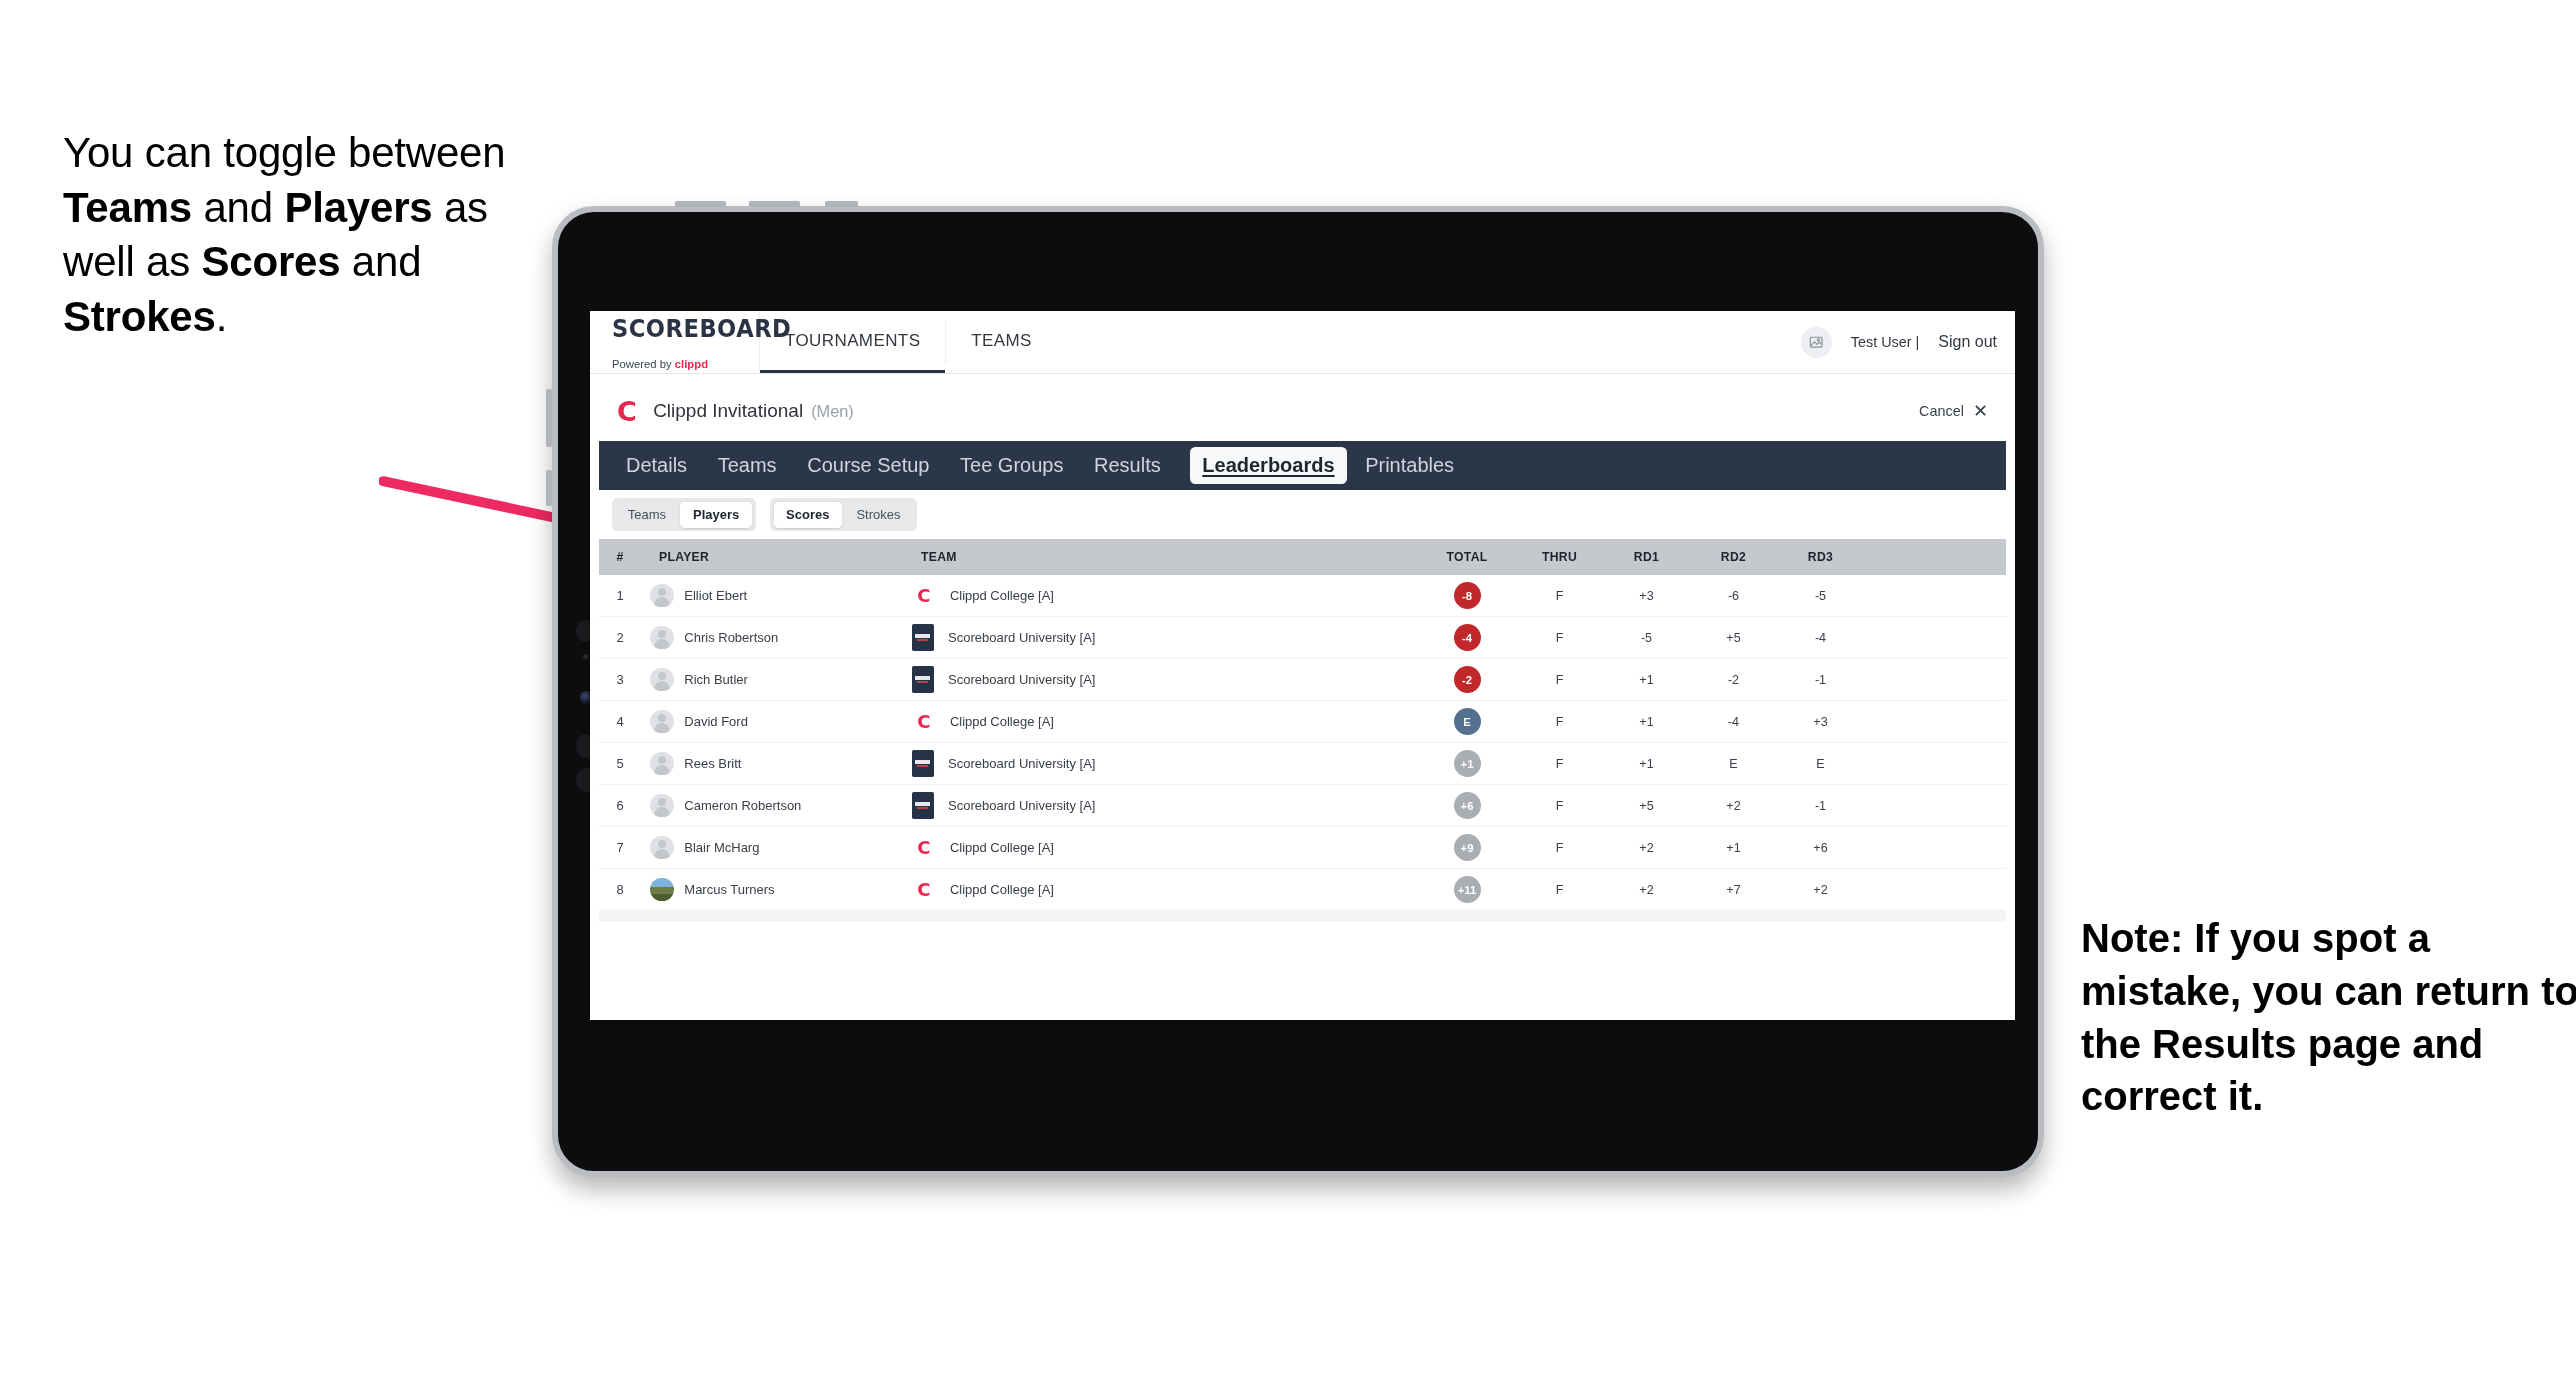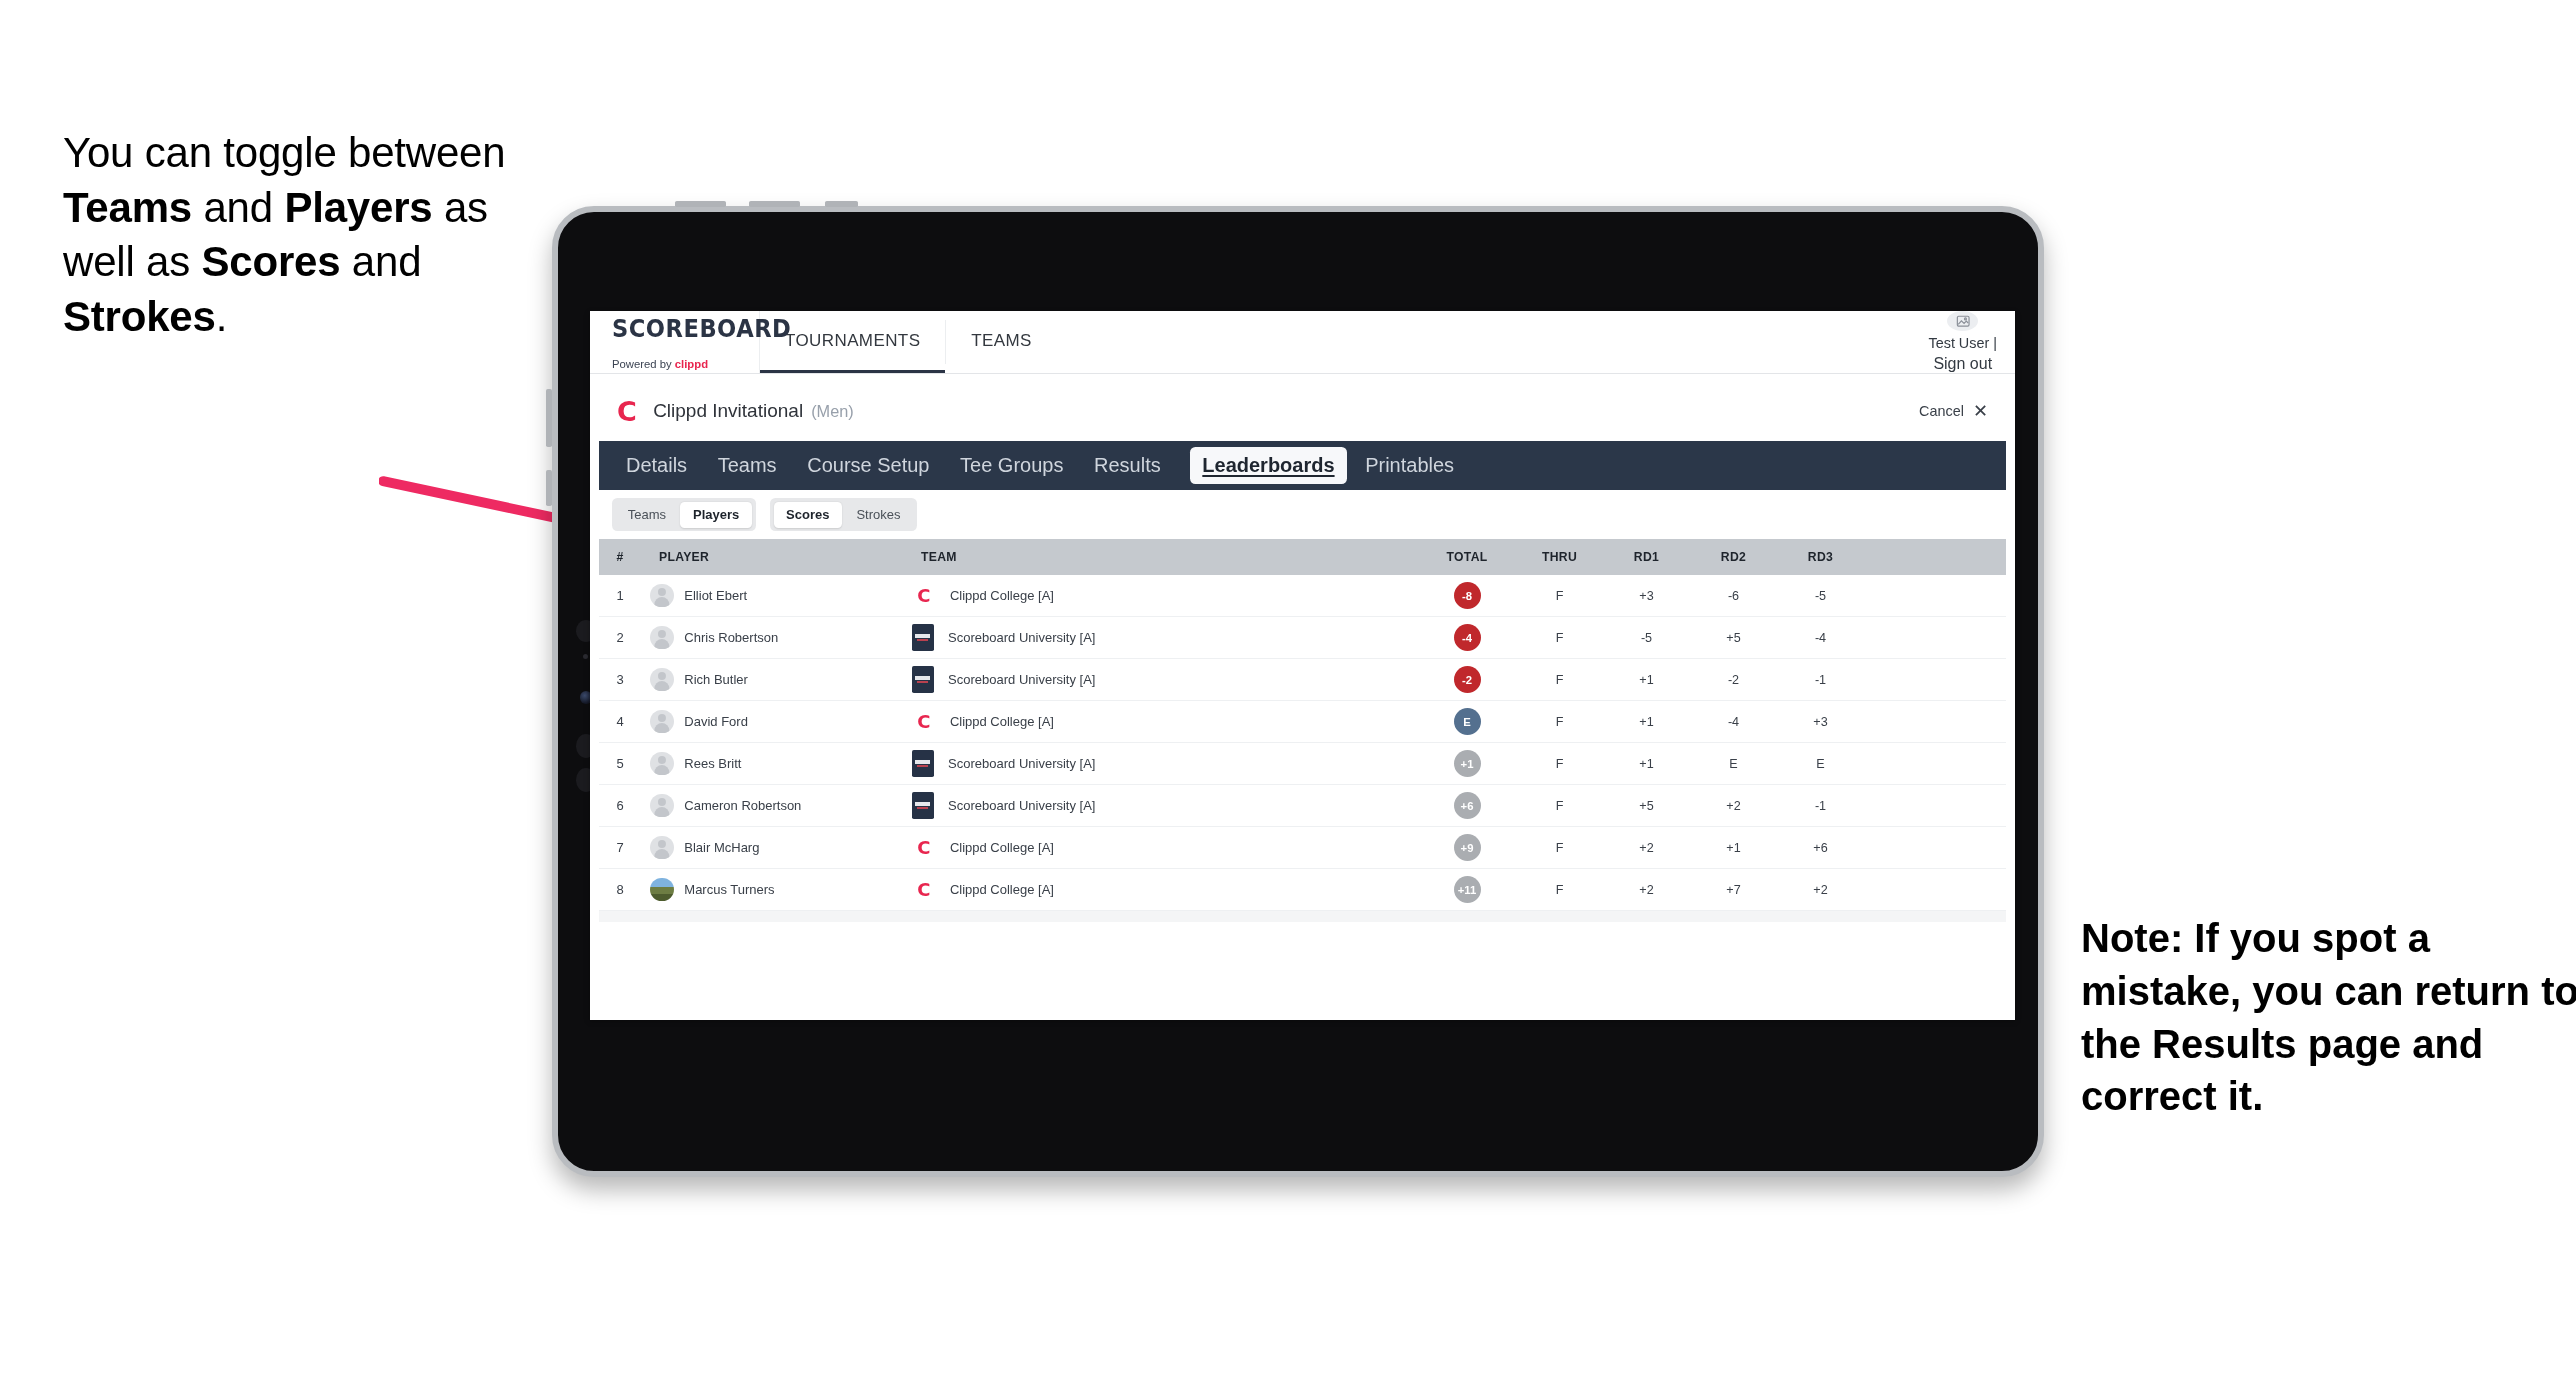--- a/index.html
+++ b/index.html
@@ -92,21 +92,21 @@
   #brand-sub { font-size: 11.3px; color:#3c4453; margin-top: 17px; }
   #brand-sub .clippd { color:#e8264f; font-weight:700; }
   .topnav-item {
     display:flex; align-items:center; padding: 0 25px;
     font-size: 17px; color:#33383f; letter-spacing:0.4px; cursor:pointer;
     border-bottom: 3.6px solid transparent;
   }
   .topnav-item.active { border-bottom-color:#2b3445; font-weight:500; }
   #topnav-sep { width:0.9px; background:#eceef0; margin: 9px 0; }
   #appbar-right {
-    margin-left:auto; display:flex; align-items:center; gap:4px; padding-right: 18px; flex-direction: column;
+    margin-left:auto; display:flex; align-items:center; gap:19px; padding-right: 18px;
   }
   #avatar-chip {
     width:31px; height:31px; border-radius:50%; background:#eceef1;
     display:flex; align-items:center; justify-content:center; color:#8a8f98; font-size:13.5px;
   }
   #user-name { font-size:14.4px; color:#333a42; }
   #signout { font-size:16px; color:#333a42; cursor:pointer; }
 
   
   #tcard {

